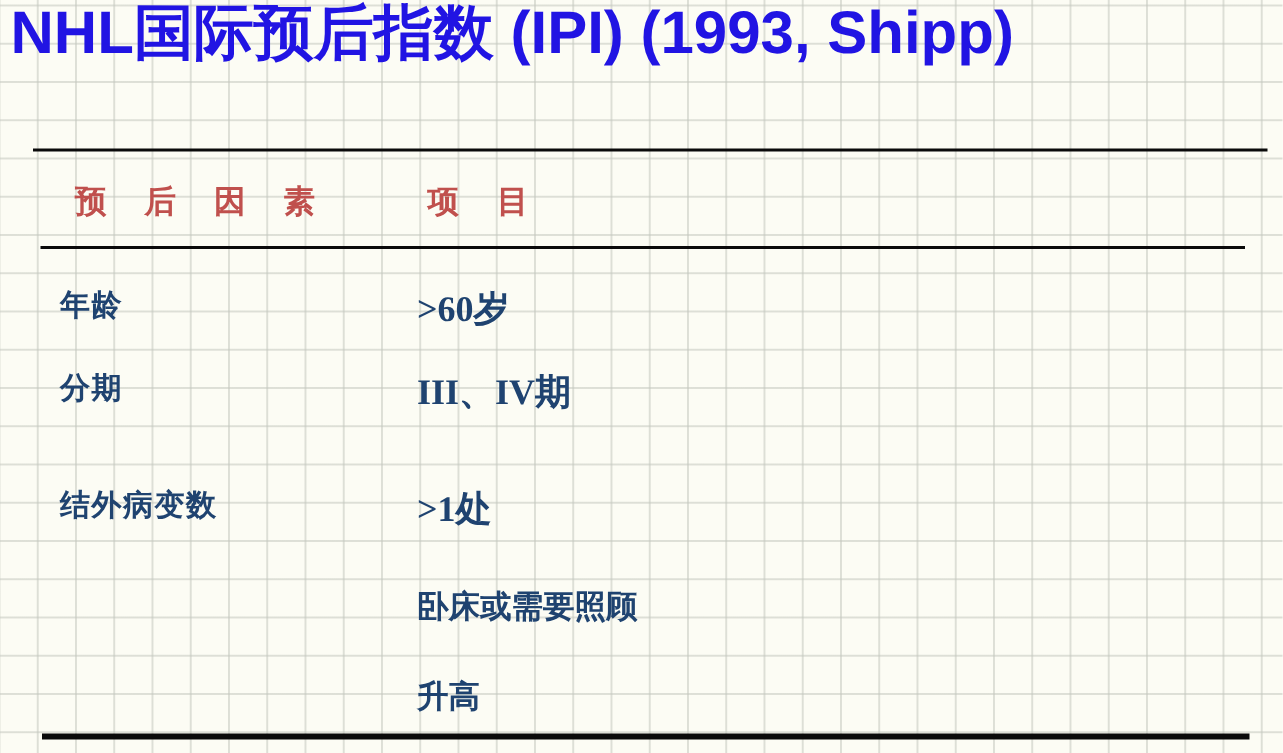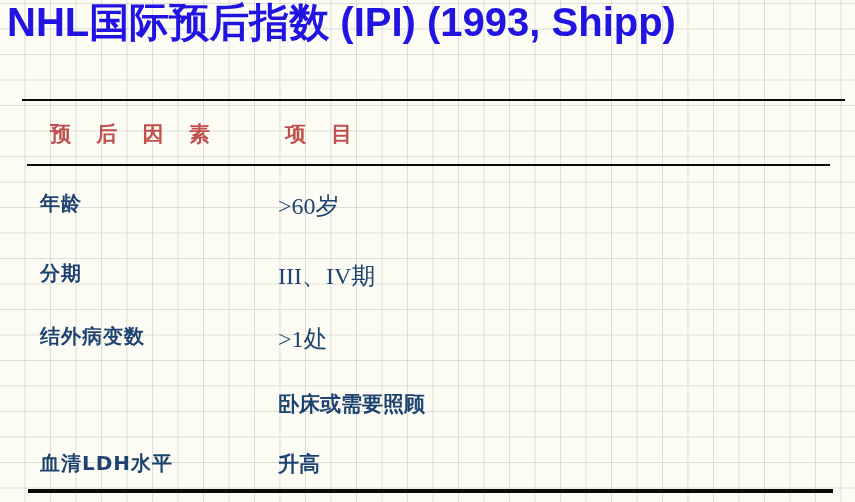--- a/index.html
+++ b/index.html
@@ -101,25 +101,25 @@
   .row-value {
     color: #1F4370;
     font-family: Liberation Serif, serif;
     font-size: 21px;
     letter-spacing: 0px;
     left: 278px;
   }
   .row-value.serifnum {
     font-family: "Liberation Serif", "DejaVu Serif", serif;
     font-size: 24px;
-    font-weight: normal;
+    font-weight: bold;
   }
 
   .r0 { top: 190px; }
-  .r1 { top: 260px; }
+  .r1 { top: 245px; }
   .r2 { top: 323px; }
   .r3 { top: 390px; }
   .r4 { top: 450px; }
 </style>
 </head>
 <body>
 
 <div id="slide">
 
   <div id="title">NHL国际预后指数 (IPI) (1993, Shipp)</div>
@@ -138,17 +138,16 @@
     <div class="cell row-value serifnum r0">&gt;60岁</div>
 
     <div class="cell row-label r1">分期</div>
     <div class="cell row-label r2">结外病变数</div>
 
     <div class="cell row-value serifnum r1">III、IV期</div>
     <div class="cell row-value serifnum r2">&gt;1处</div>
 
     <div class="cell row-value r3">卧床或需要照顾</div>
 
-    <div class="cell row-label r4">血清LDH水平</div>
     <div class="cell row-value r4">升高</div>
 
   </div>
 </div>
 
 </body></html>

